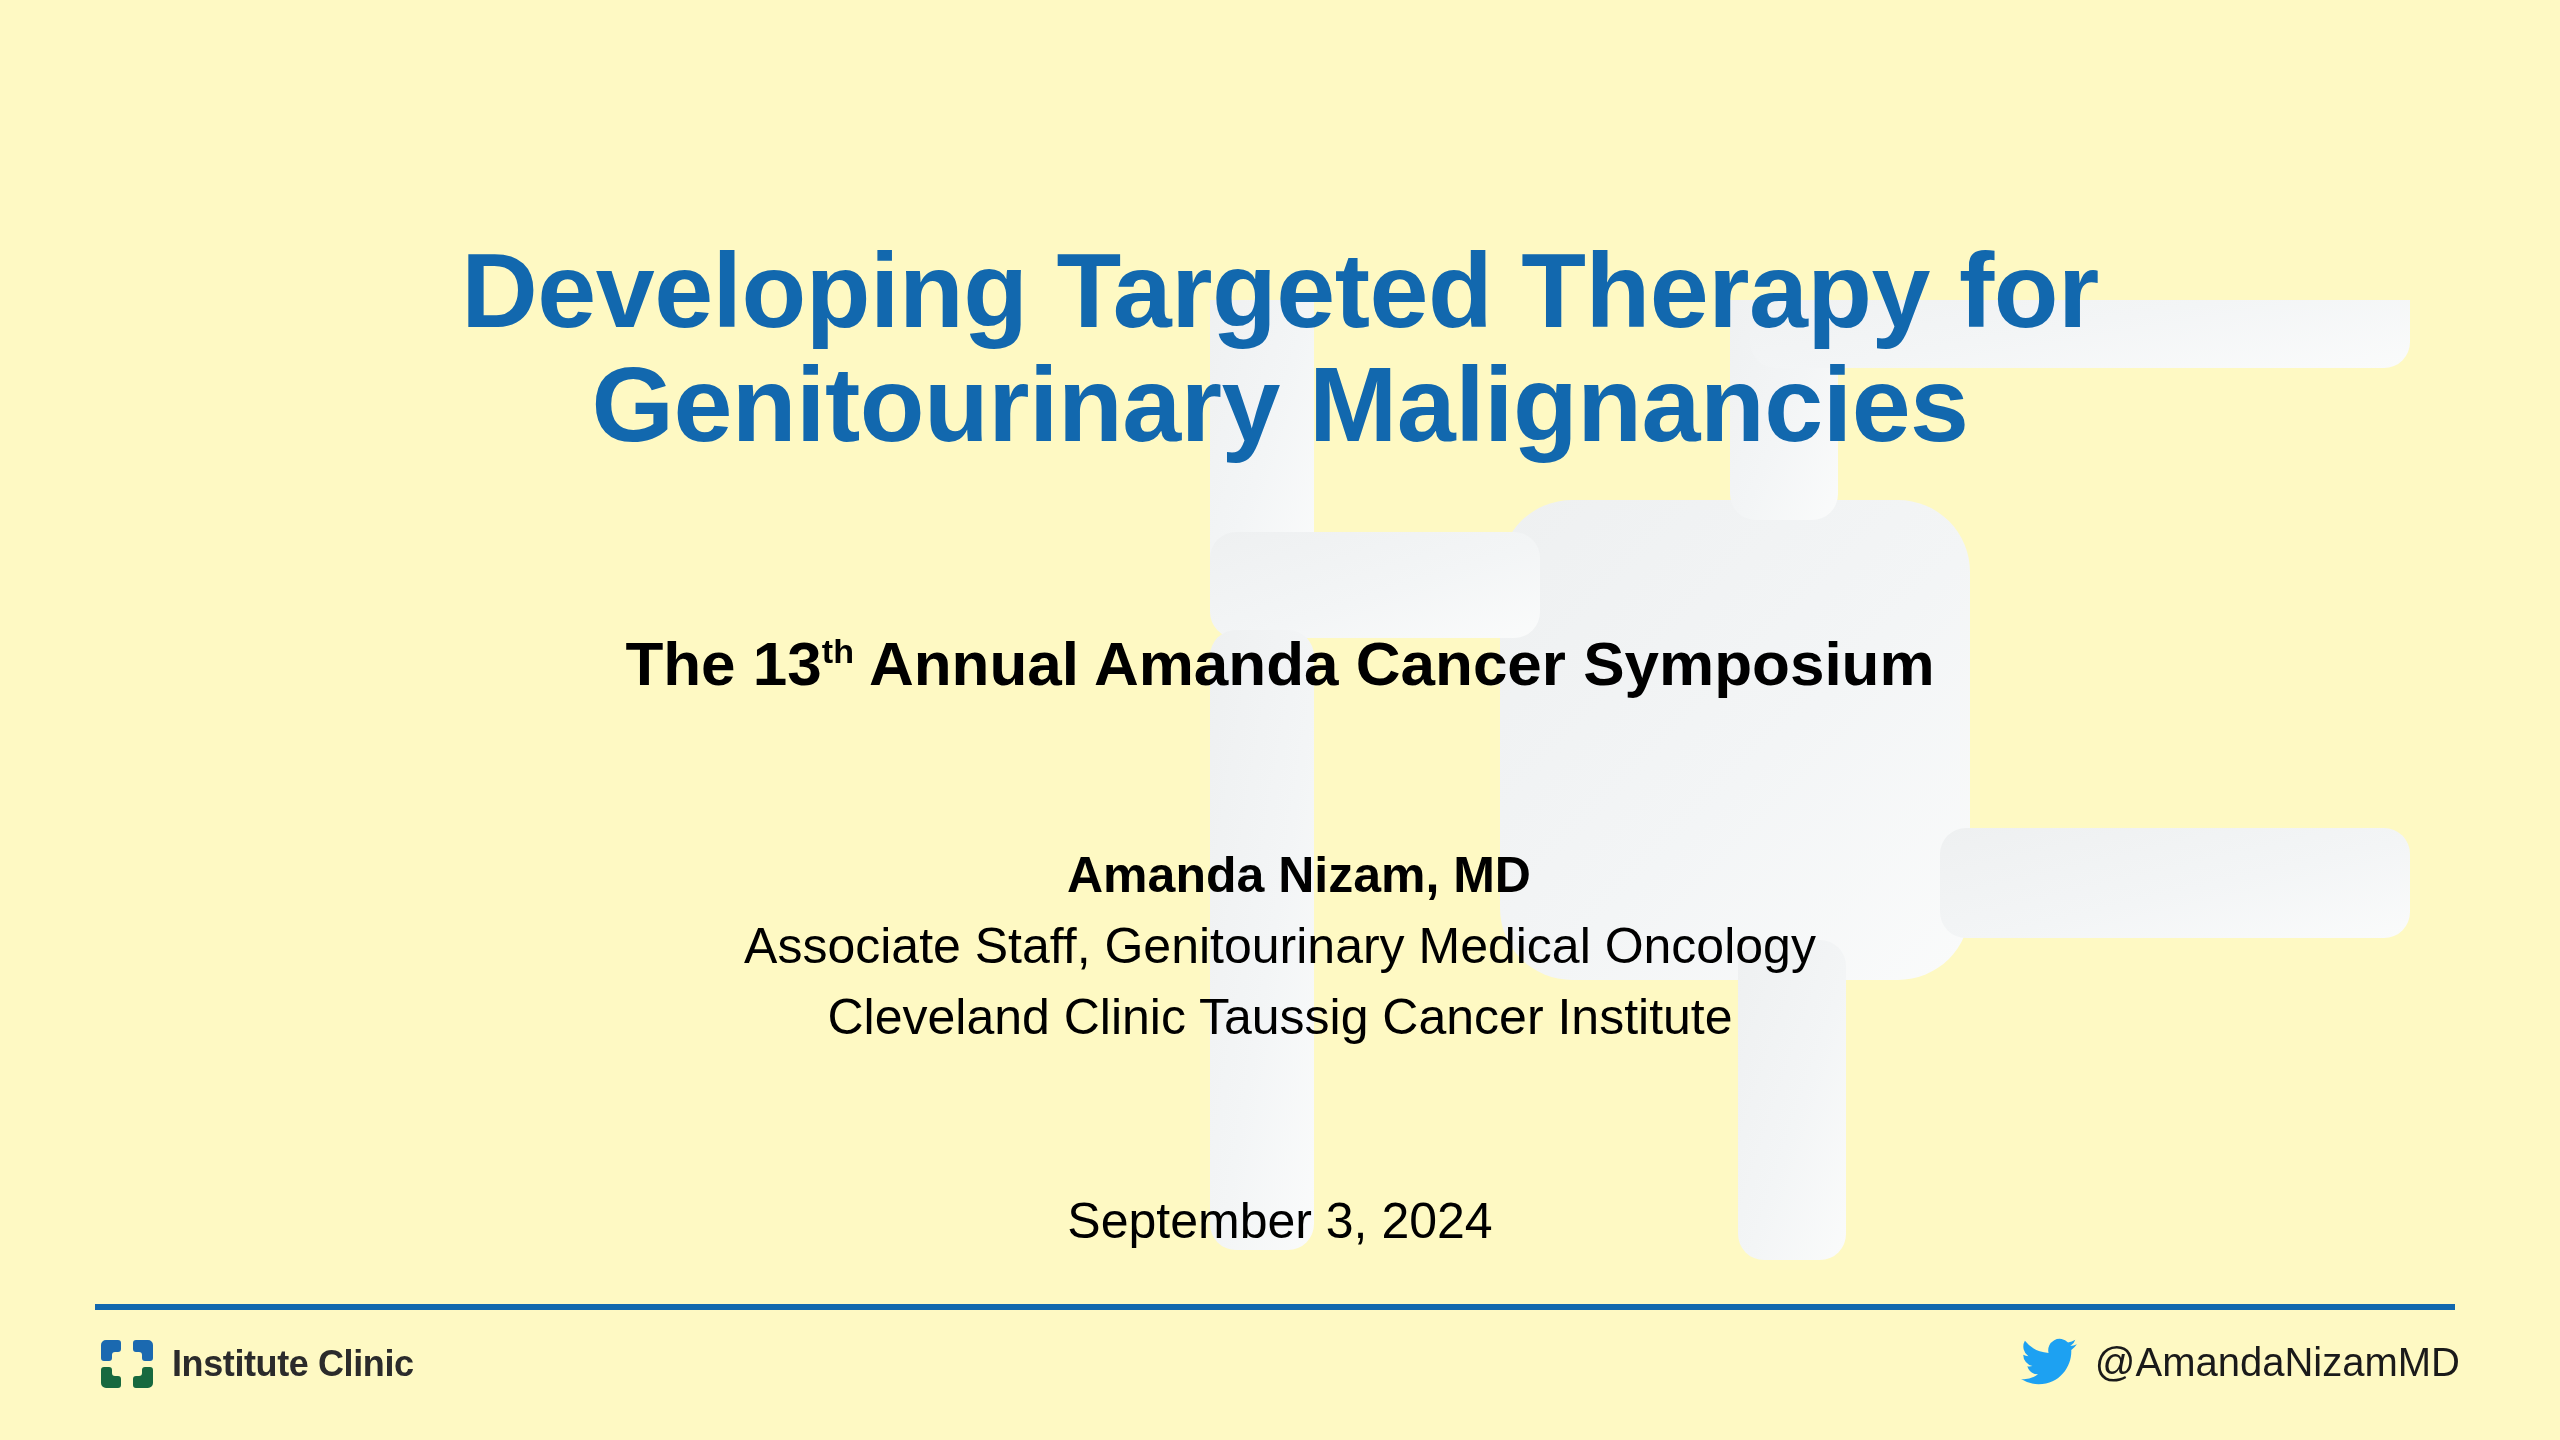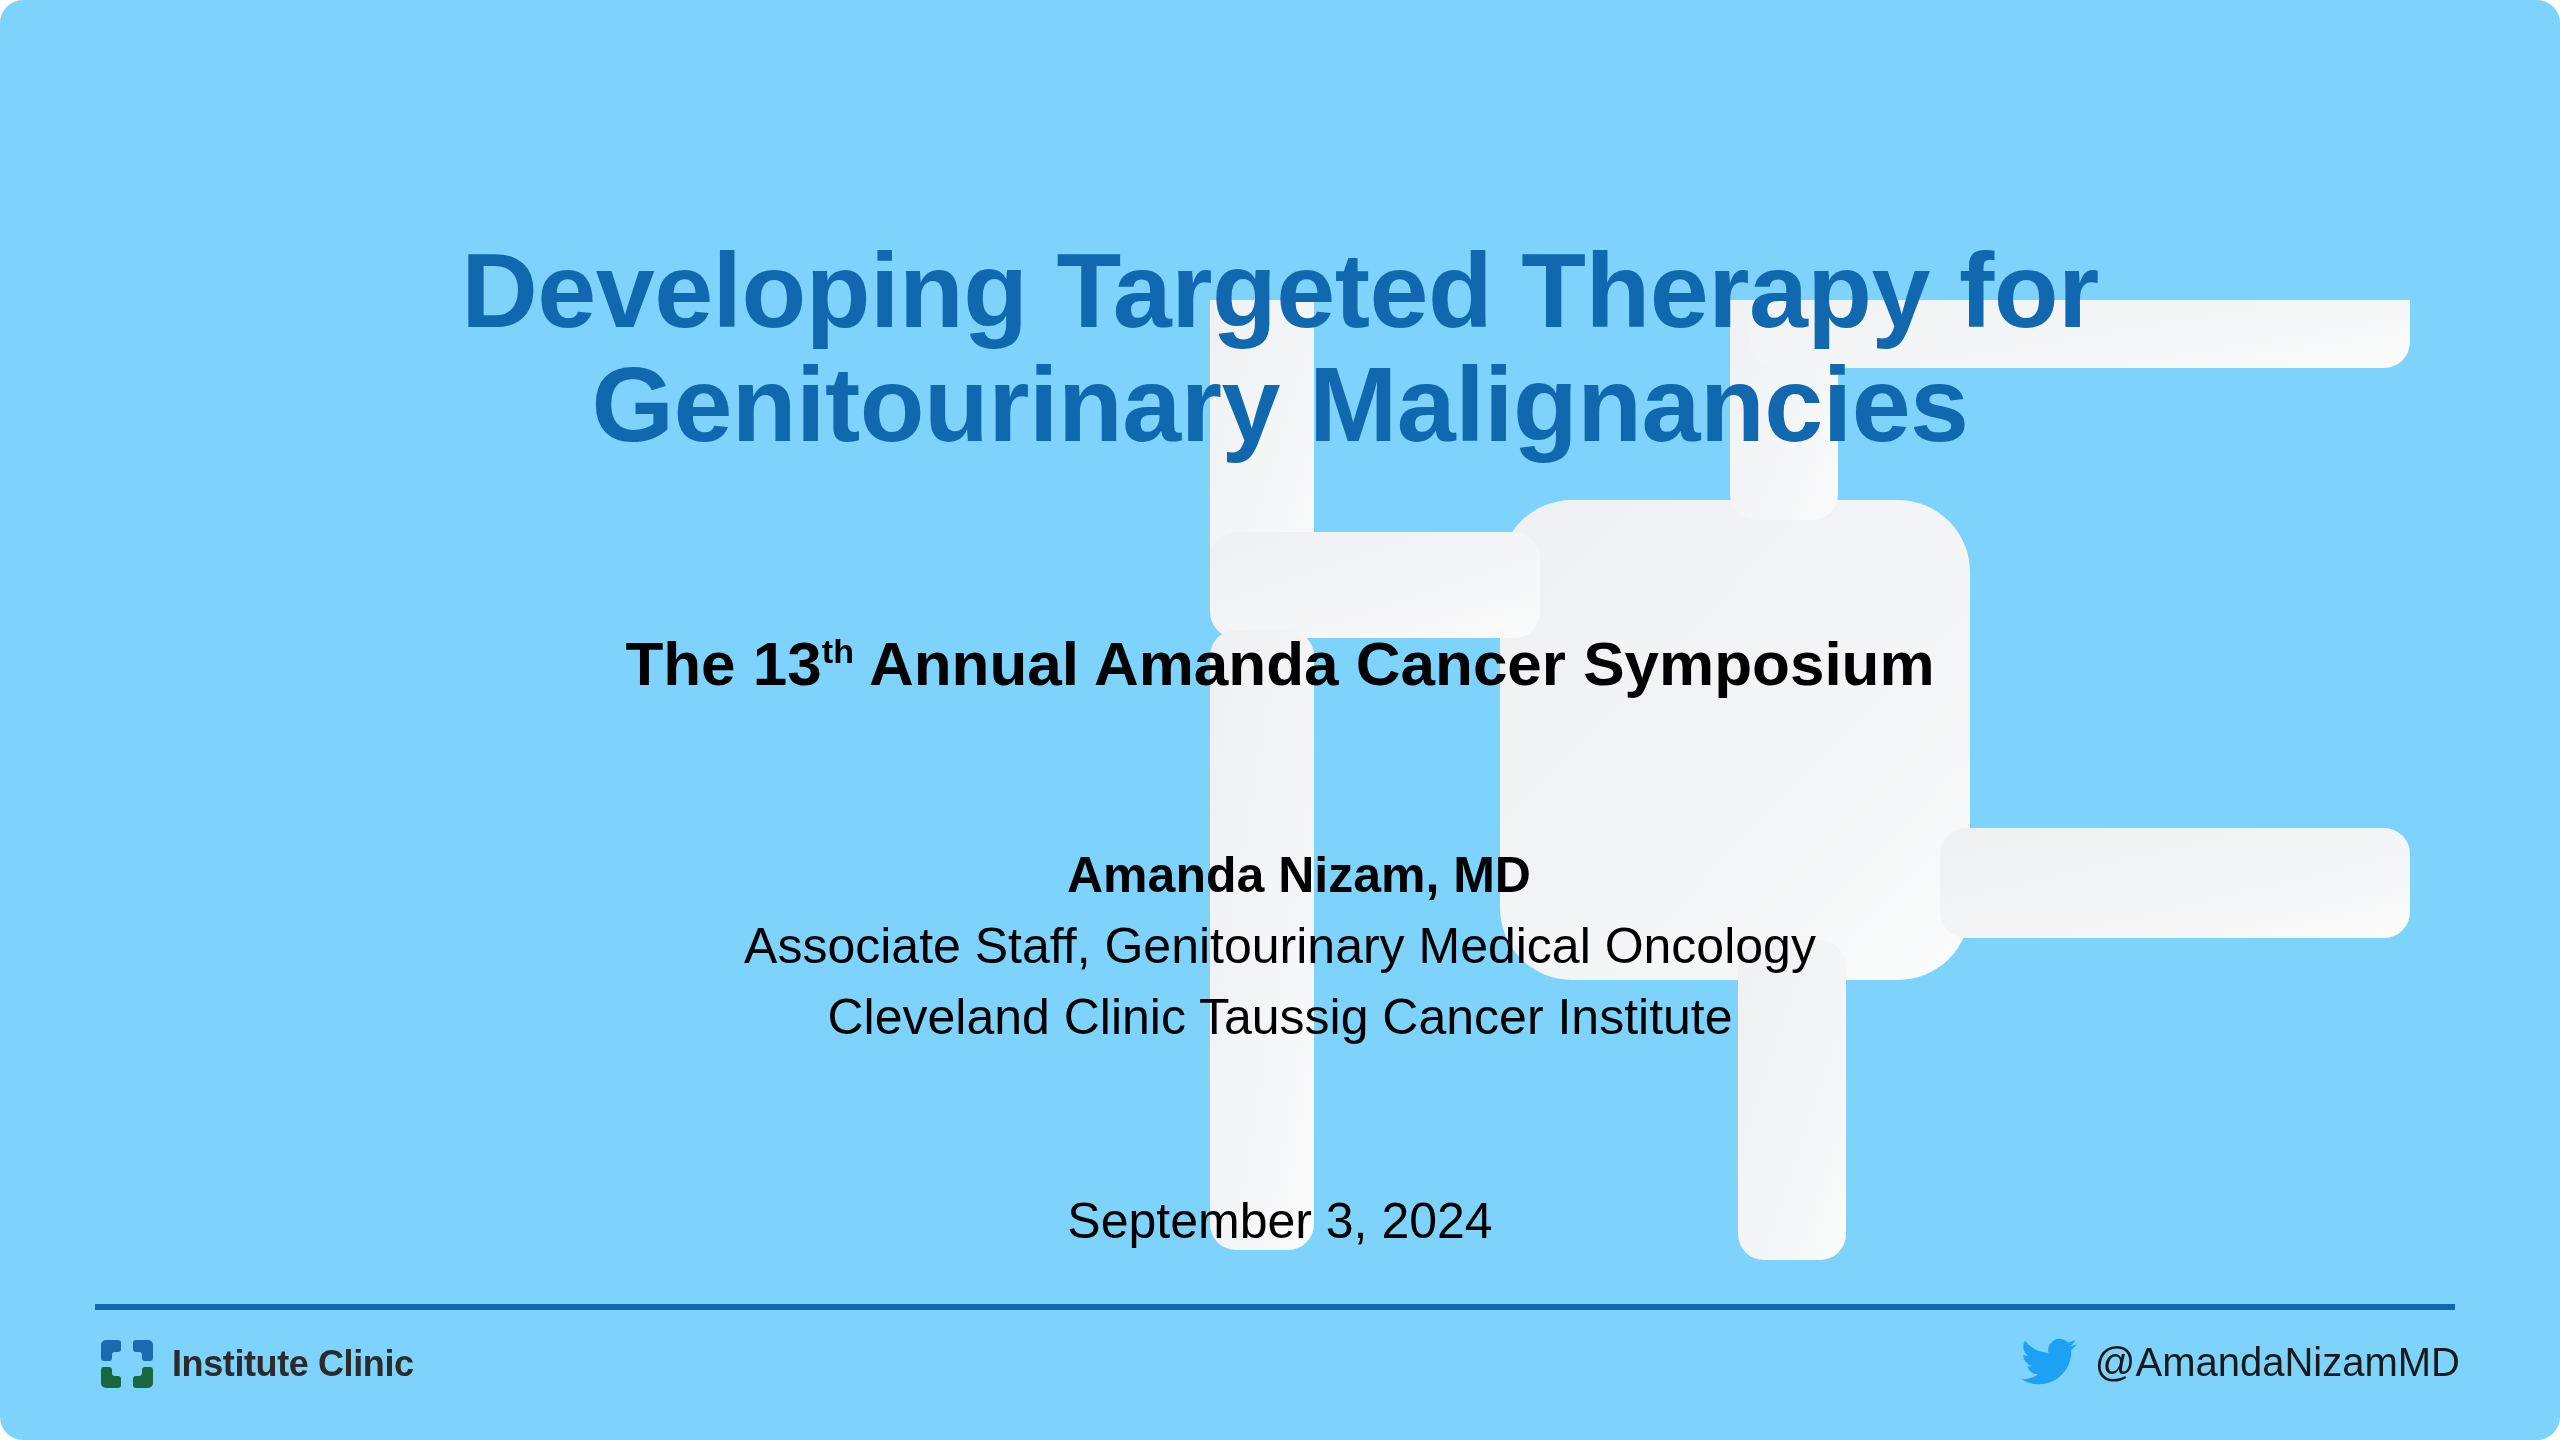--- a/index.html
+++ b/index.html
@@ -9,23 +9,22 @@
     background: #ffffff;
   }
   body {
     font-family: "Liberation Sans", sans-serif;
   }
 
   .slide {
     position: relative;
     width: 2560px;
     height: 1440px;
-    background: #7dd3fc;
+    background: #fef9c3;
     overflow: hidden;
-    border-radius: 23px;
   }
 
   
   .watermark {
     position: absolute;
     left: 1150px;
     top: 300px;
     width: 1260px;
     height: 1000px;
     pointer-events: none;

